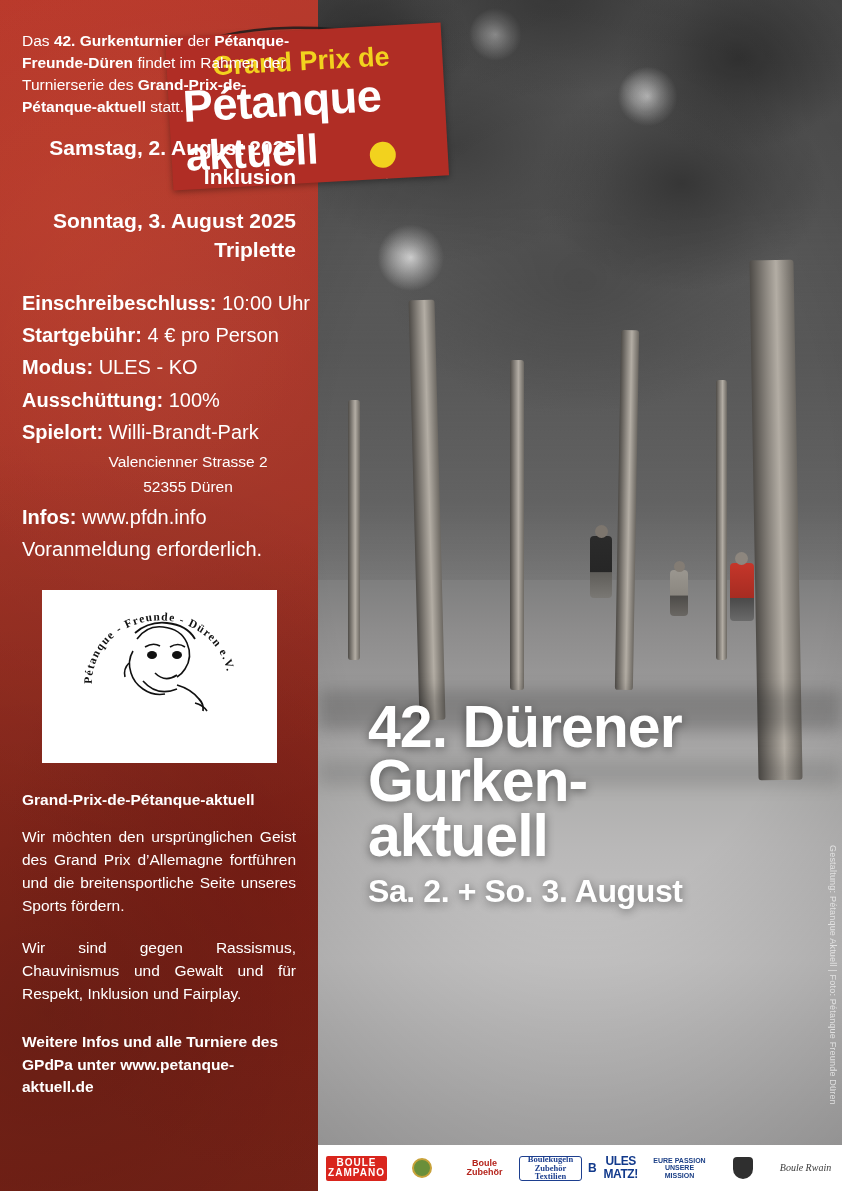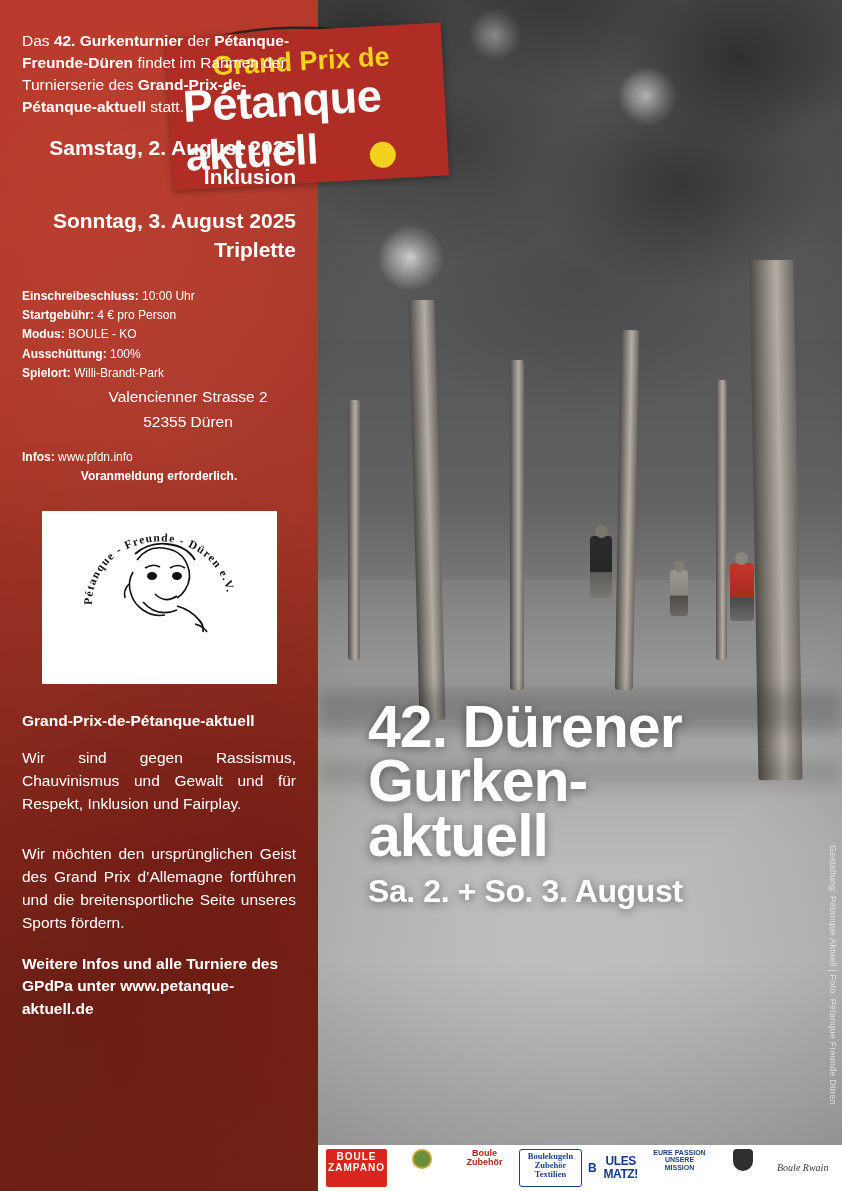--- a/index.html
+++ b/index.html
@@ -50,34 +50,34 @@
     font-weight: bold;
     margin-bottom: 14px;
     text-align: right;
   }
   .dateblock .day { display: block; }
   .dateblock .fmt { display: block; }
   .dateblock.second { margin-bottom: 22px; }
 
   .facts { margin-bottom: 20px; }
   .fact {
-    font-size: 12px;
+    font-size: 20px;
     line-height: 1.62;
     white-space: nowrap;
   }
   .fact .k { font-weight: bold; }
   .fact .v { font-weight: normal; }
   .fact-sub {
     font-size: 15.5px;
     line-height: 1.62;
     padding-left: 58px;
     text-align: center;
   }
-  .fact.infos { margin-top: 14px; }
-  .fact.strong-line { font-weight: bold; text-align: center; }
+  .fact.infos { margin-top: 2px; }
+  .fact.strong-line { font-weight: normal; }
 
   .logo-box {
     width: 235px; height: 173px;
     background: #ffffff;
     margin: 24px 0 28px 20px;
     position: relative;
     overflow: hidden;
   }
   .logo-inner {
     position: absolute; inset: 0;
@@ -293,24 +293,24 @@
     position: absolute;
     left: 318px; top: 1145px;
     width: 524px; height: 46px;
     background: #ffffff;
     display: flex;
     align-items: center;
     gap: 6px;
     padding: 0 8px;
   }
   .sp {
-    height: 38px;
+    height: 25px;
     display: flex;
     align-items: center;
-    justify-content: flex-start;
+    justify-content: center;
     font-size: 8px;
     line-height: 1.05;
     text-align: center;
     color: #222;
     flex: 1;
   }
   .sp-zampano {
     background: #d9251d; color: #fff; font-weight: bold;
     letter-spacing: 1px; font-size: 10px; border-radius: 2px;
     flex-direction: column; padding: 3px 2px;
@@ -365,21 +365,21 @@
       <div class="fact">
         <span class="k">Einschreibeschluss:</span>
         <span class="v">10:00 Uhr</span>
       </div>
       <div class="fact">
         <span class="k">Startgebühr:</span>
         <span class="v">4 € pro Person</span>
       </div>
       <div class="fact">
         <span class="k">Modus:</span>
-        <span class="v">BOULE - KO</span>
+        <span class="v">ULES - KO</span>
       </div>
       <div class="fact">
         <span class="k">Ausschüttung:</span>
         <span class="v">100%</span>
       </div>
       <div class="fact">
         <span class="k">Spielort:</span>
         <span class="v">Willi-Brandt-Park</span>
       </div>
       <div class="fact-sub">Valencienner Strasse 2</div>
@@ -414,22 +414,22 @@
         <defs>
           <path id="ringpath" d="M 18,92 A 68,62 0 1 1 152,92"></path>
         </defs>
         <text>
           <textPath href="#ringpath" startOffset="4%">Pétanque - Freunde - Düren e.V.</textPath>
         </text>
       </svg>
     </div>
 
     <div class="section-head">Grand-Prix-de-Pétanque-aktuell</div>
+    <div class="para">Wir möchten den ursprünglichen Geist des Grand Prix d’Allemagne fortführen und die breitensportliche Seite unseres Sports fördern.</div>
     <div class="para last">Wir sind gegen Rassismus, Chauvinismus und Gewalt und für Respekt, Inklusion und Fairplay.</div>
-    <div class="para">Wir möchten den ursprünglichen Geist des Grand Prix d’Allemagne fortführen und die breitensportliche Seite unseres Sports fördern.</div>
     <div class="footer-cta">Weitere Infos und alle Turniere des GPdPa unter www.petanque-aktuell.de</div>
   </div>
 
   <div class="photo">
     <div class="photo-bg"></div>
     <div class="canopy"></div>
     <div class="trunk t1"></div>
     <div class="trunk t2"></div>
     <div class="trunk t3"></div>
     <div class="trunk t4"></div>

